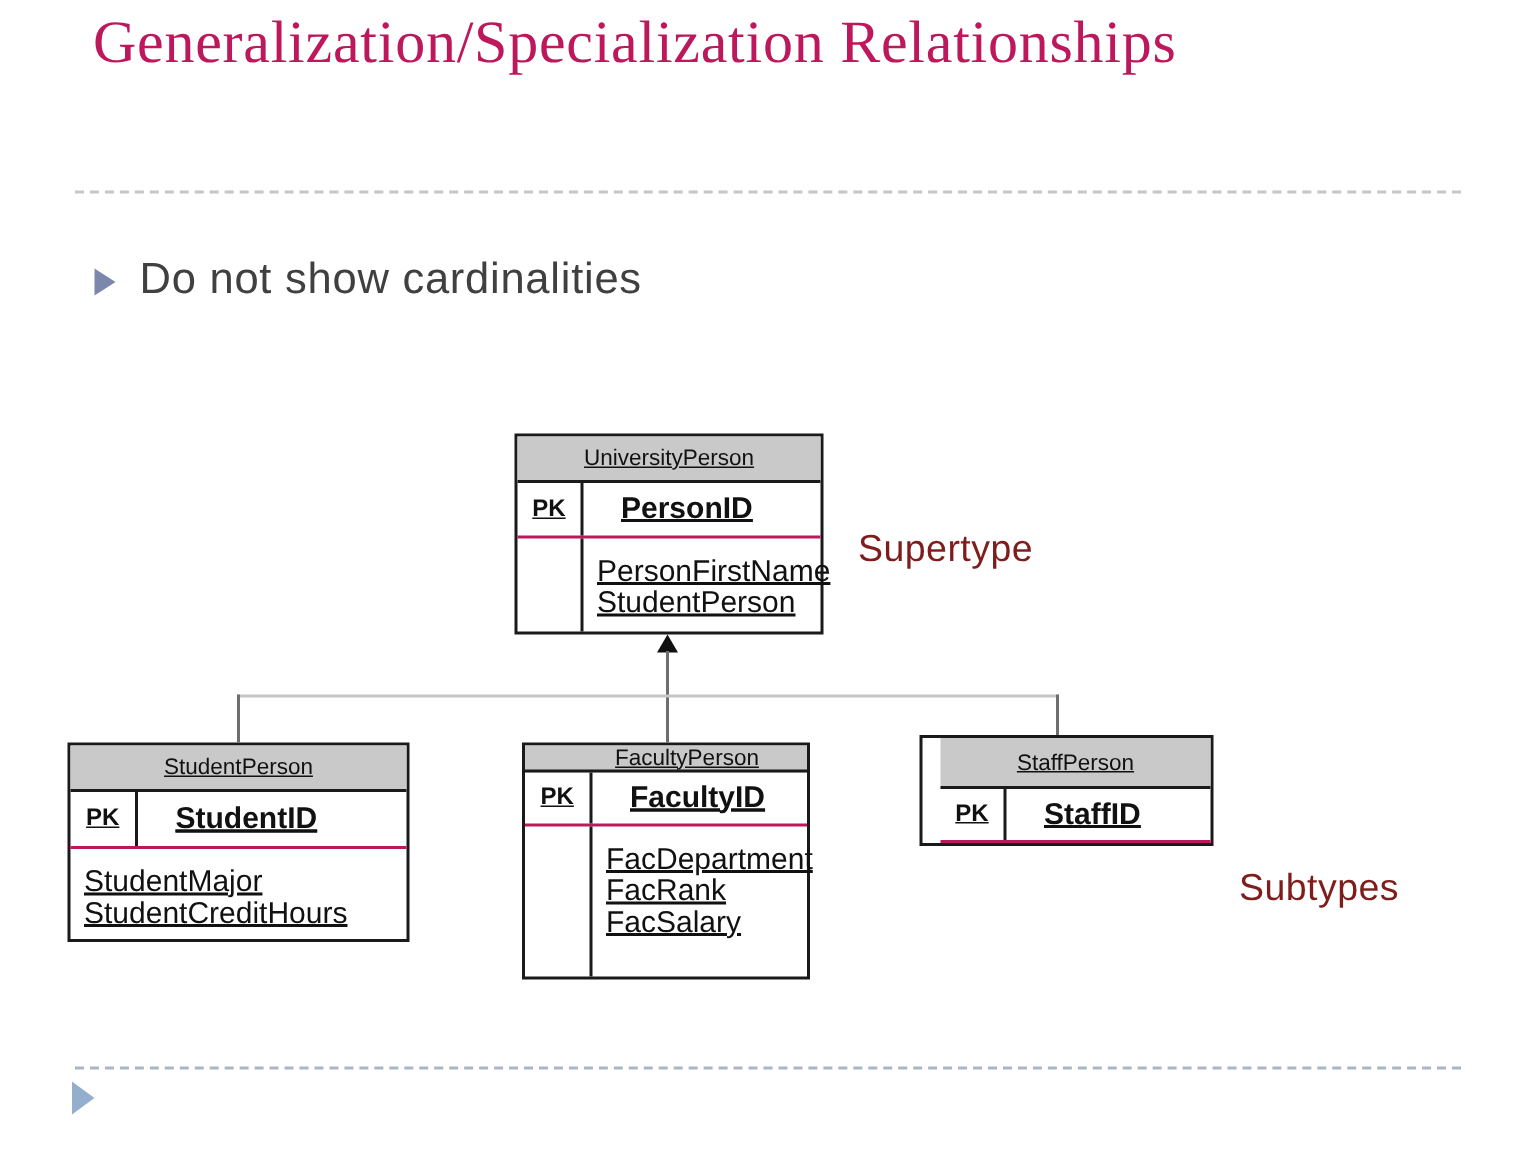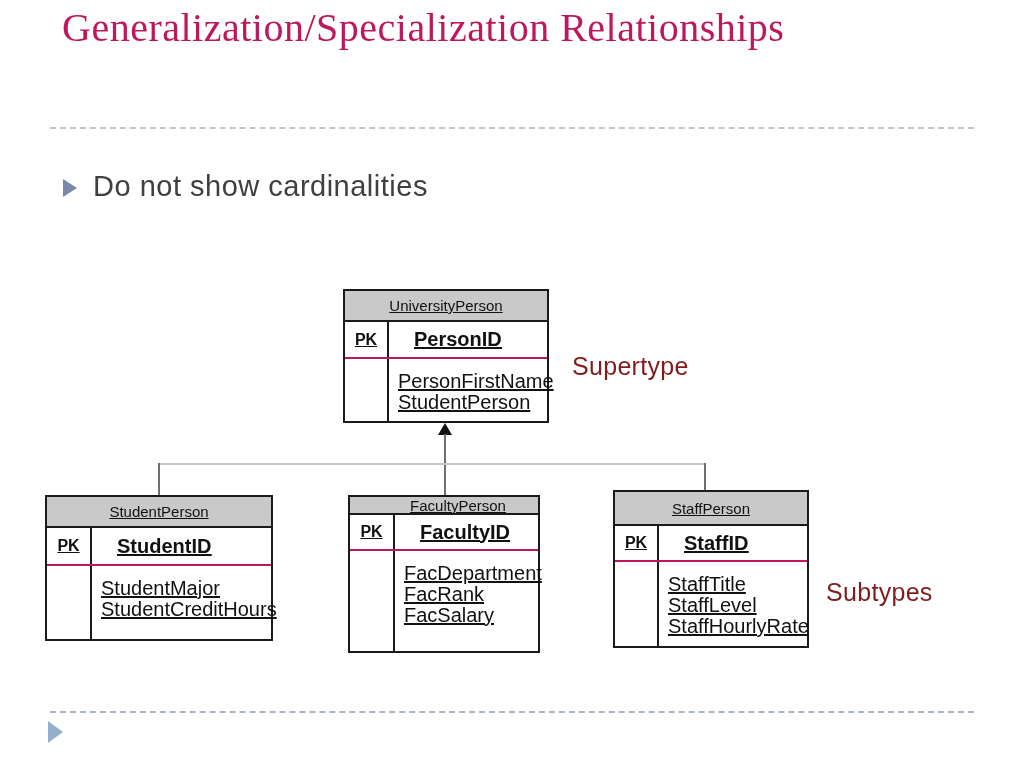--- a/index.html
+++ b/index.html
@@ -100,21 +100,21 @@
   <div class="hline" style="left:158px;top:463px;width:548px;height:2px;"></div>
   <div class="vline" style="left:158px;top:463px;width:2px;height:32px;"></div>
   <div class="vline" style="left:704px;top:463px;width:2px;height:27px;"></div>
 
   <div class="etable" style="left:45px;top:495px;width:228px;">
     <div class="ehead" style="height:31px;">StudentPerson</div>
     <div class="erow pkrow" style="height:38px;">
       <div class="pkcell" style="width:45px;">PK</div>
       <div class="keycell">StudentID</div>
     </div>
-    <div class="erow" style="height:73px;">
+    <div class="erow" style="height:60px;flex-direction:column;">
       <div class="pkcell" style="width:45px;"></div>
       <div class="attrcell">
         <div>StudentMajor</div>
         <div>StudentCreditHours</div>
       </div>
     </div>
   </div>
 
   <div class="etable" style="left:348px;top:495px;width:192px;">
     <div class="ehead" style="height:18px;padding-left:28px;">FacultyPerson</div>
@@ -125,33 +125,25 @@
     <div class="erow" style="height:100px;">
       <div class="pkcell" style="width:45px;"></div>
       <div class="attrcell">
         <div>FacDepartment</div>
         <div>FacRank</div>
         <div>FacSalary</div>
       </div>
     </div>
   </div>
 
-  <div class="etable" style="left:613px;top:490px;width:196px;">
+  <div class="etable" style="left:613px;top:490px;width:196px;padding-left:12px;">
     <div class="ehead" style="height:34px;">StaffPerson</div>
     <div class="erow pkrow" style="height:36px;">
       <div class="pkcell" style="width:44px;">PK</div>
       <div class="keycell">StaffID</div>
-    </div>
-    <div class="erow" style="height:84px;">
-      <div class="pkcell" style="width:44px;"></div>
-      <div class="attrcell">
-        <div>StaffTitle</div>
-        <div>StaffLevel</div>
-        <div>StaffHourlyRate</div>
-      </div>
     </div>
   </div>
   <div class="side-label" style="left:826px;top:558px;margin-top:20px;">Subtypes</div>
 
   <div class="footer-divider"></div>
   <div class="footer-tri"></div>
 
 </div>
 
 </body></html>

